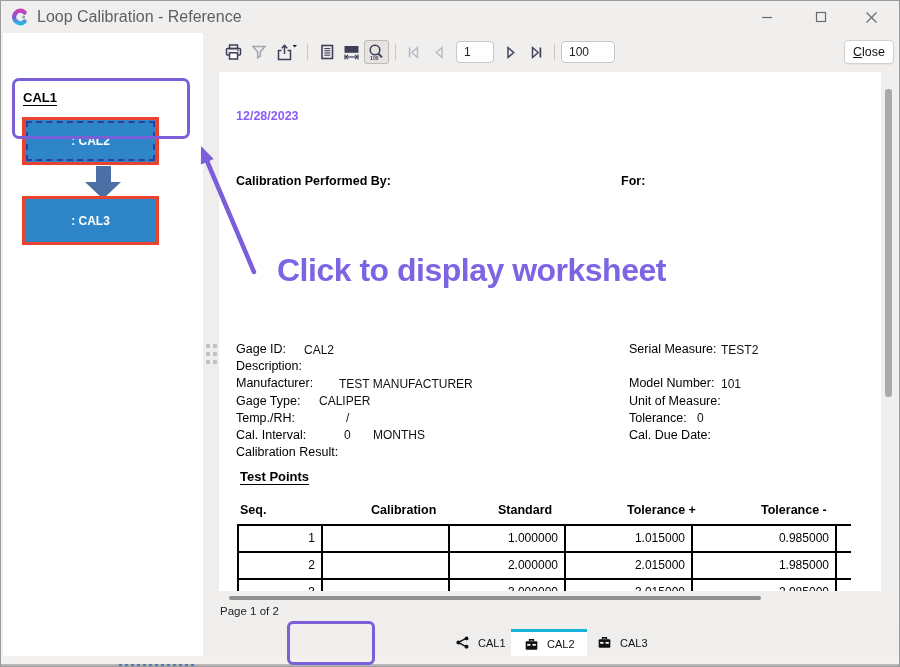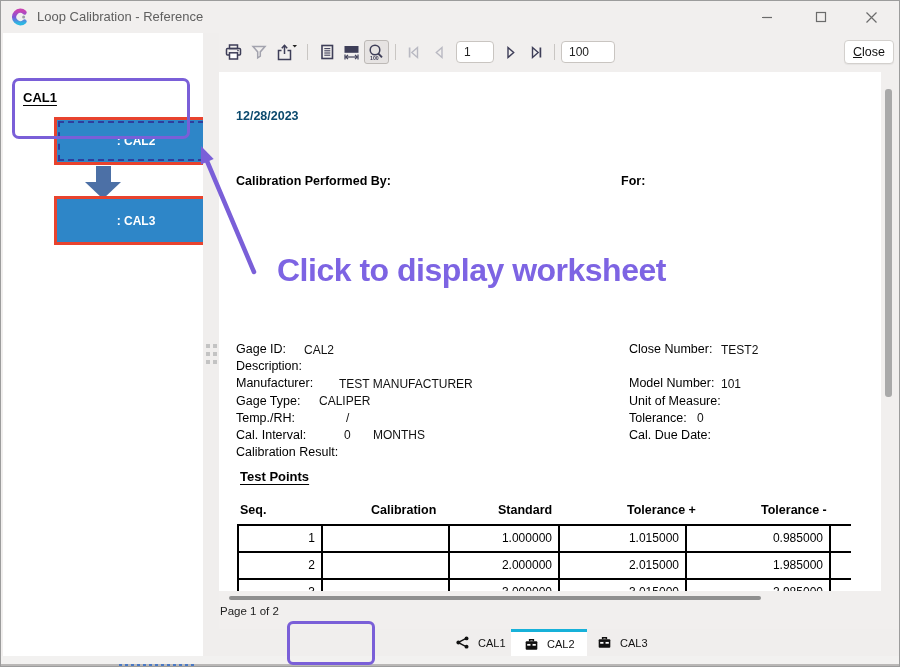--- a/index.html
+++ b/index.html
@@ -3,32 +3,32 @@
 <meta charset="utf-8">
 <style>
   * { margin:0; padding:0; box-sizing:border-box; }
   html,body { width:900px; height:667px; font-family:"Liberation Sans", sans-serif; }
   .window { position:absolute; inset:0; width:900px; height:667px; background:#f1efee;
             border:1px solid #9c9c9c; overflow:hidden; }
 
   
   .titlebar { position:absolute; left:0; top:0; width:100%; height:32px; background:#f1efee; }
   .app-icon { position:absolute; left:10px; top:7px; width:18px; height:18px; }
-  .title-text { position:absolute; left:36px; top:0; line-height:32px; font-size:13px; color:#5f5f5f; }
+  .title-text { position:absolute; left:36px; top:0; line-height:32px; font-size:16px; color:#5f5f5f; }
   .win-btn { position:absolute; top:0; width:36px; height:32px; display:flex; align-items:center; justify-content:center; }
   .btn-min { left:748px; } .btn-max { left:802px; } .btn-close-x { left:852px; }
 
   
   .sidebar { position:absolute; left:2px; top:32px; width:200px; height:623px; background:#ffffff; }
   .cal1-label { position:absolute; left:20px; top:57px; font-size:13px; font-weight:bold; color:#000;
                 text-decoration:underline; text-underline-offset:3px; }
   .sel-outline { position:absolute; left:11px; top:77px; width:178px; height:61px;
                  border:3px solid #7a5fd8; border-radius:7px; z-index:20; }
-  .node { position:absolute; left:19px; width:164px; background:#2e86c8; border:3px solid #e8432e;
-          display:flex; align-items:center; justify-content:center; color:#fff; font-weight:bold; font-size:12px;margin-left:32px; }
+  .node { position:absolute; left:19px; width:137px; background:#2e86c8; border:3px solid #e8432e;
+          display:flex; align-items:center; justify-content:center; color:#fff; font-weight:bold; font-size:12px; }
   .node-cal2 { top:84px; height:48px; }
   .node-cal2::after { content:""; position:absolute; inset:1px; border:2px dashed #2f3d9e; pointer-events:none; }
   .node-cal3 { top:163px; height:49px; }
   .flow-arrow-stem { position:absolute; left:93px; top:133px; width:15px; height:17px; background:#4c70a6; }
   .flow-arrow-head { position:absolute; left:82px; top:149px; width:0; height:0;
                      border-left:18px solid transparent; border-right:18px solid transparent;
                      border-top:17px solid #4c70a6; }
 
   
   .splitter { position:absolute; left:202px; top:32px; width:16px; height:623px; background:#f0eeed; }
@@ -44,21 +44,21 @@
               font-family:"Liberation Sans", sans-serif; font-size:12px; padding-left:7px; color:#222; outline:none; }
   .page-input { width:38px; margin:0 4px; }
   .zoom-input { width:54px; }
   .close-btn { position:absolute; left:843px; top:39px; width:50px; height:24px; background:#fff;
                border:1px solid #d3d0cd; border-radius:4px; font-size:12.5px; color:#111;
                font-family:"Liberation Sans", sans-serif; box-shadow:0 1px 1px rgba(0,0,0,.05); }
   .close-btn::first-letter { text-decoration:underline; }
 
   
   .page { position:absolute; left:218px; top:71px; width:662px; height:519px; background:#fff; }
-  .doc-date { position:absolute; left:17px; top:37px; font-size:12.5px; font-weight:bold; color:#0c4a6e; }
+  .doc-date { position:absolute; left:17px; top:37px; font-size:12.5px; font-weight:bold; color:#8b5cf6; }
   .doc-title { position:absolute; left:292px; top:31px; font-size:20px; font-weight:bold; color:#000; }
   .doc-performedby { position:absolute; left:17px; top:102px; font-size:12.5px; font-weight:bold; }
   .doc-for { position:absolute; left:402px; top:102px; font-size:12.5px; font-weight:bold; }
 
   .fields-left  { position:absolute; left:17px;  top:270px; width:380px; }
   .fields-right { position:absolute; left:410px; top:270px; width:245px; }
   .frow { position:relative; height:17.2px; font-size:12.5px; }
   .flabel { font-weight:normal; color:#000; }
   .fvalue { position:absolute; top:0.5px; font-weight:normal; color:#111; font-size:12px; white-space:nowrap; }
 
@@ -70,21 +70,21 @@
   .tp-headers span:nth-child(2){ left:152px; }
   .tp-headers span:nth-child(3){ left:279px; }
   .tp-headers span:nth-child(4){ left:408px; }
   .tp-headers span:nth-child(5){ left:542px; }
 
   .tp-table { position:absolute; left:18px; top:452px; width:614px; height:67px; overflow:hidden;
               border-top:2px solid #000; border-left:2px solid #000; }
   .tp-row { display:flex; height:27px; border-bottom:2px solid #000; }
   .tp-cell { border-right:2px solid #000; font-size:12px; color:#000; text-align:right;
              padding-right:6px; line-height:24px; white-space:nowrap; overflow:hidden; }
-  .c0{width:84px;} .c1{width:127px;} .c2{width:110px;} .c3{width:127px;} .c4{width:144px;}
+  .c0{width:84px;} .c1{width:127px;} .c2{width:110px;margin-left:6px;} .c3{width:127px;} .c4{width:144px;}
 
   
   .vscroll-thumb { position:absolute; left:884px; top:88px; width:7px; height:308px; background:#a9a9a9; border-radius:3px; }
   .hscroll-thumb { position:absolute; left:228px; top:595px; width:532px; height:4px; background:#8f8f8f; border-radius:2px; }
   .page-info { position:absolute; left:219px; top:604px; font-size:11.5px; color:#222; }
 
   
   .tabbar { position:absolute; left:218px; top:628px; width:680px; height:27px; background:#f0eeed; }
   .tab { position:absolute; top:0; height:27px; display:flex; align-items:center; gap:8px; font-size:11px; color:#111; }
   .tab-1 { left:236px; } .tab-2 { left:292px; width:76px; padding-left:13px; background:#fff;
@@ -254,21 +254,21 @@
       <div class="frow"><span class="flabel">Gage ID:</span><span class="fvalue" style="left:68px">CAL2</span></div>
       <div class="frow"><span class="flabel">Description:</span></div>
       <div class="frow"><span class="flabel">Manufacturer:</span><span class="fvalue" style="left:103px">TEST MANUFACTURER</span></div>
       <div class="frow"><span class="flabel">Gage Type:</span><span class="fvalue" style="left:83px">CALIPER</span></div>
       <div class="frow"><span class="flabel">Temp./RH:</span><span class="fvalue" style="left:110px">/</span></div>
       <div class="frow"><span class="flabel">Cal. Interval:</span><span class="fvalue" style="left:108px">0</span><span class="fvalue" style="left:137px">MONTHS</span></div>
       <div class="frow"><span class="flabel">Calibration Result:</span></div>
     </div>
 
     <div class="fields-right">
-      <div class="frow"><span class="flabel">Close Number:</span><span class="fvalue" style="left:92px">TEST2</span></div>
+      <div class="frow"><span class="flabel">Serial Measure:</span><span class="fvalue" style="left:92px">TEST2</span></div>
       <div class="frow"></div>
       <div class="frow"><span class="flabel">Model Number:</span><span class="fvalue" style="left:92px">101</span></div>
       <div class="frow"><span class="flabel">Unit of Measure:</span></div>
       <div class="frow"><span class="flabel">Tolerance:</span><span class="fvalue" style="left:68px">0</span></div>
       <div class="frow"><span class="flabel">Cal. Due Date:</span></div>
     </div>
 
     <span class="tp-heading">Test Points</span>
     <div class="tp-headers">
       <span>Seq.</span>

